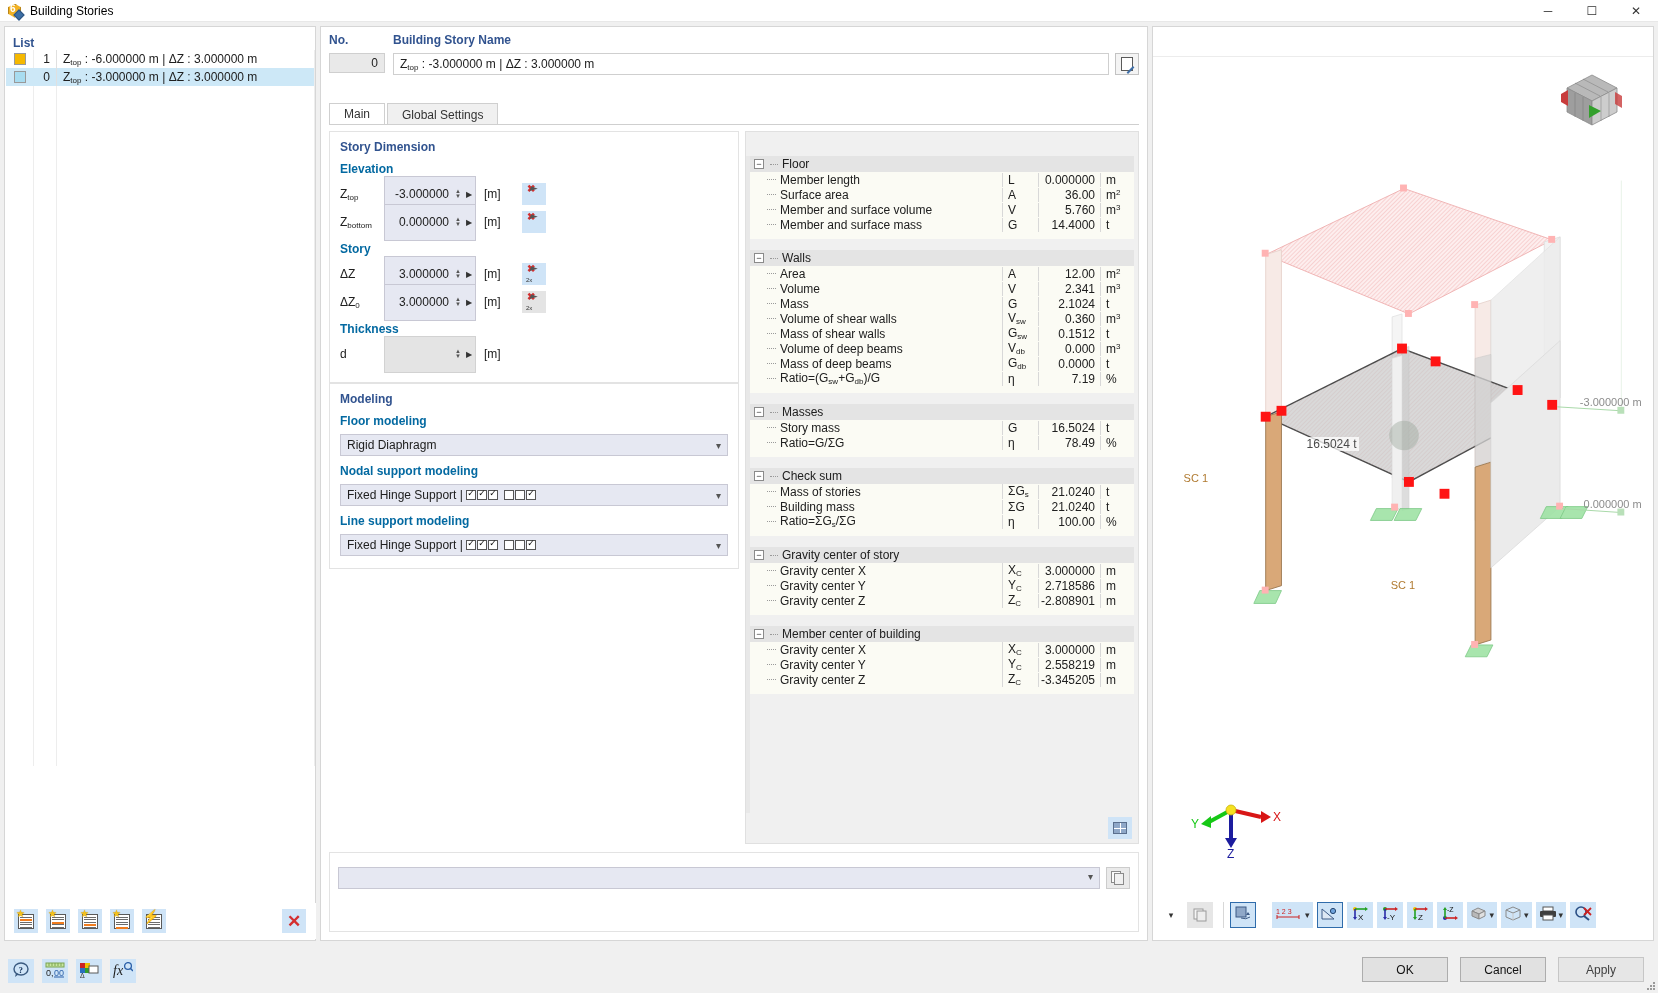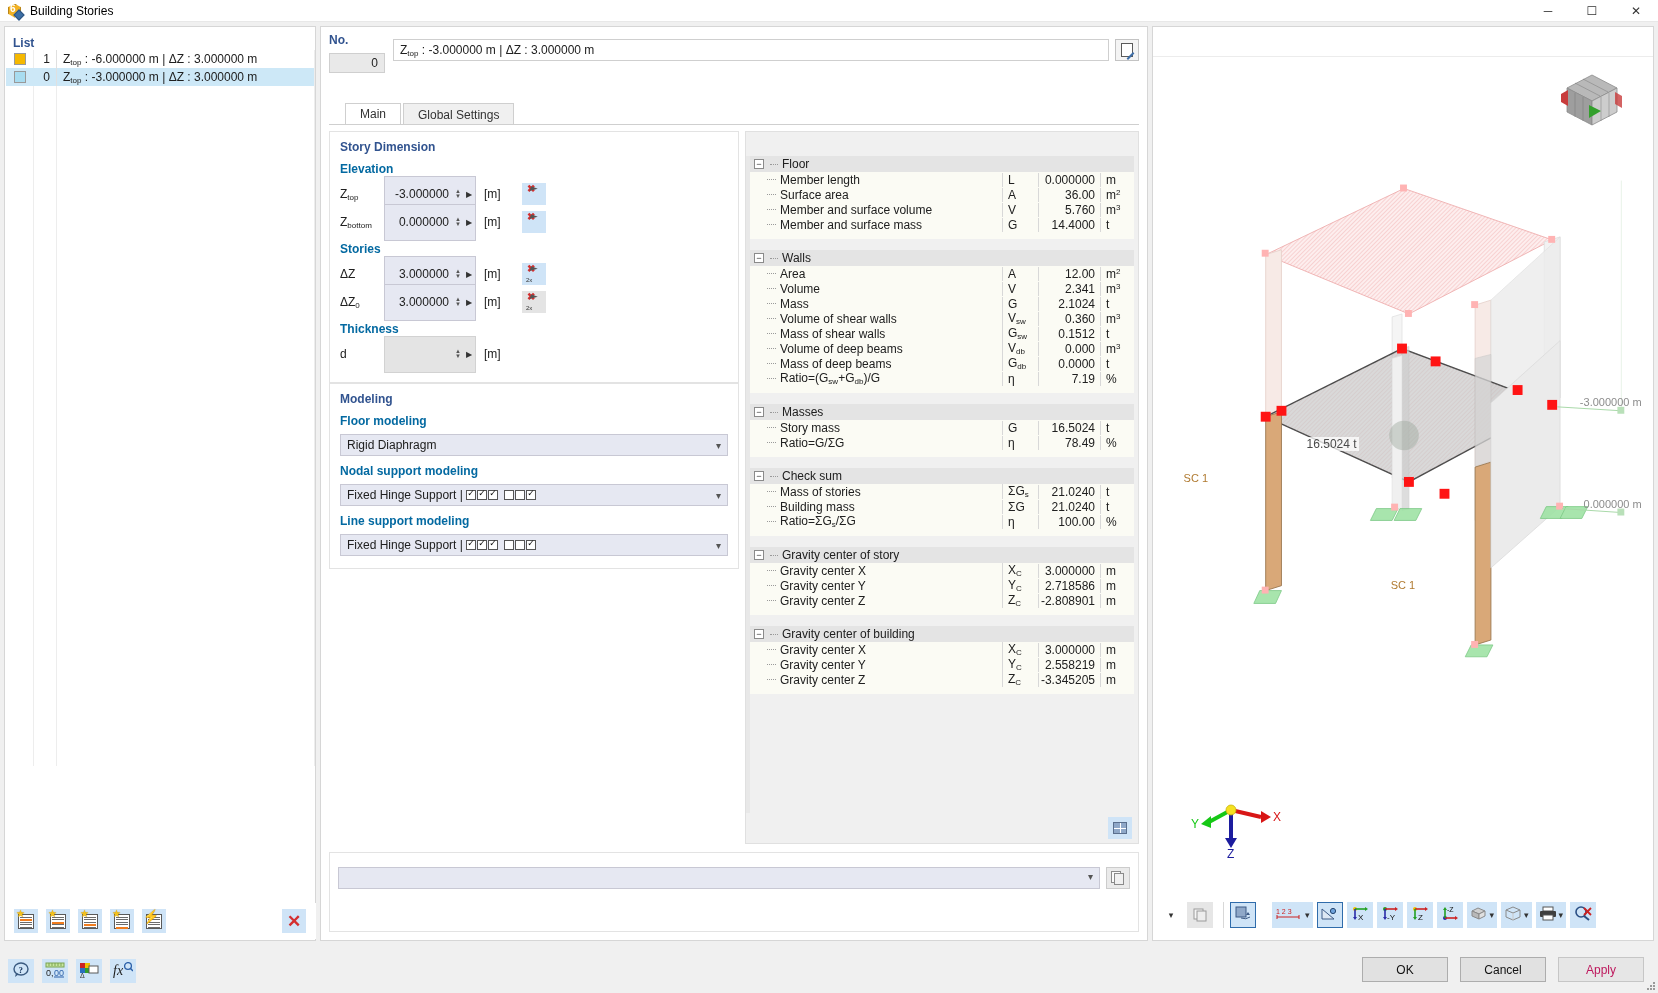--- a/index.html
+++ b/index.html
@@ -63,21 +63,21 @@
   .fieldlabel { color:#31538f; font-weight:bold; font-size:12px; }
   #no-input { margin-top:6px; height:20px; background:#e9e9e9; border:1px solid #cfcfcf; text-align:right; padding-right:6px; line-height:18px; font-size:12px; color:#222;}
   #name-box { position:absolute; left:72px; top:6px; right:8px; }
   #name-row { margin-top:6px; display:flex; align-items:center; }
   #name-input { flex:1; height:22px; background:#ffffff; border:1px solid #cfcfcf; padding:0 6px; line-height:20px; font-size:12px; }
   #name-edit-btn { width:24px; height:22px; margin-left:6px; background:#f4f4f4; border:1px solid #c3c3c3; display:flex; align-items:center; justify-content:center; position:relative;}
   #name-edit-btn .pg{ width:12px;height:14px;border:1px solid #5a5a5a;background:#fff;}
   #name-edit-btn .pen{ position:absolute; right:3px; bottom:3px; width:9px;height:2px;background:#3f6fa8; transform:rotate(-45deg);}
 
   
-  #tabs { position:absolute; left:8px; top:76px; height:22px; display:flex;margin-left:16px; }
+  #tabs { position:absolute; left:8px; top:76px; height:22px; display:flex; }
   .tab { height:22px; padding:0 14px; display:flex; align-items:center; font-size:12px; border:1px solid #cfcfcf; border-bottom:none; background:#f0f0f0; color:#333; margin-right:2px;}
   .tab.active { background:#ffffff; border-bottom:1px solid #ffffff; }
   #tab-underline { position:absolute; left:8px; top:97px; right:8px; height:1px; background:#cfcfcf; }
 
   
   #settings-col { position:absolute; left:8px; top:104px; width:410px; bottom:96px; }
   .group { background:#ffffff; border:1px solid #e3e3e3; margin-bottom:0; padding:8px 10px 12px 10px;}
   .group-title { color:#31538f; font-weight:bold; font-size:12px; margin-bottom:8px; }
   .subhead { font-size:12px; font-weight:bold; color:#0369a1; margin:8px 0 6px 0; }
   .frow { display:flex; align-items:center; height:24px; margin-bottom:4px; }
@@ -144,21 +144,21 @@
   #cube { position:absolute; right:26px; top:14px; width:62px; height:58px; }
   
   #axis-gizmo { position:absolute; left:34px; bottom:34px; width:90px; height:66px; }
 
   
   #bottombar { position:absolute; top:949px; left:0; width:1658px; height:44px; background:#f0f0f0; }
   .bbtn { width:26px; height:24px; background:#cfe4f7; display:flex; align-items:center; justify-content:center; position:relative; }
   #bottom-left { position:absolute; left:8px; top:10px; display:flex; gap:8px; }
   #bottom-right { position:absolute; right:14px; top:8px; display:flex; gap:12px; }
   .dlgbtn { width:86px; height:25px; background:#e1e1e1; border:1px solid #adadad; font-size:12px; display:flex; align-items:center; justify-content:center; color:#111; }
-  .dlgbtn.disabled { color:#be185d; background:#e6e6e6; border-color:#c6c6c6; }
+  .dlgbtn.disabled { color:#404040; background:#e6e6e6; border-color:#c6c6c6; }
   #resize-grip { position:absolute; right:2px; bottom:2px; width:12px; height:12px; }
 </style>
 </head>
 <body>
 
 <div id="titlebar">
   <div id="app-icon">
     <div class="hex"></div>
       <div class="num">6</div>
       <div class="tag"></div>
@@ -248,20 +248,21 @@
   </div>
 
   <div id="center-panel">
 
     <div id="no-box">
       <div class="fieldlabel">No.</div>
       <div id="no-input">0</div>
     </div>
 
     <div id="name-box">
+      <div class="fieldlabel">Building Story Name</div>
       <div id="name-row">
         <div id="name-input">
           <span>Z</span><sub>top</sub><span> : -3.000000 m | ΔZ : 3.000000 m</span>
         </div>
         <div id="name-edit-btn">
           <div class="pg"></div>
             <div class="pen"></div>
         </div>
       </div>
     </div>
@@ -298,21 +299,21 @@
                 <span class="arrows">▲<br>▼</span>
                 <span class="tri">▶</span>
               </div>
               <span class="unit">[m]</span>
               <div class="pickbtn">
                 <span class="xm">✖</span>
                 <span class="cur"></span>
               </div>
             </div>
           </div>
-        <div class="subhead">Stories</div>
+        <div class="subhead">Story</div>
         <div id="height-rows">
             <div class="frow">
               <span class="sym">ΔZ</span>
               <div class="spin">
                 <span class="val">3.000000</span>
                 <span class="arrows">▲<br>▼</span>
                 <span class="tri">▶</span>
               </div>
               <span class="unit">[m]</span>
               <div class="pickbtn">
@@ -588,21 +589,21 @@
             <span class="nm">Gravity center Z</span>
             <span class="sy">Z<sub>C</sub></span>
             <span class="vl">-2.808901</span>
             <span class="un">m</span>
           </div>
           <div class="grp-pad"></div>
           <div class="grp-gap"></div>
           <div class="grp-head">
             <span class="exp">−</span>
             <span class="dots"></span>
-            <span>Gravity center of building</span>
+            <span>Member center of building</span>
           </div>
           <div class="irow">
             <span class="lead">
               <span class="dash"></span>
             </span>
             <span class="nm">Gravity center X</span>
             <span class="sy">X<sub>C</sub></span>
             <span class="vl">3.000000</span>
             <span class="un">m</span>
           </div>

